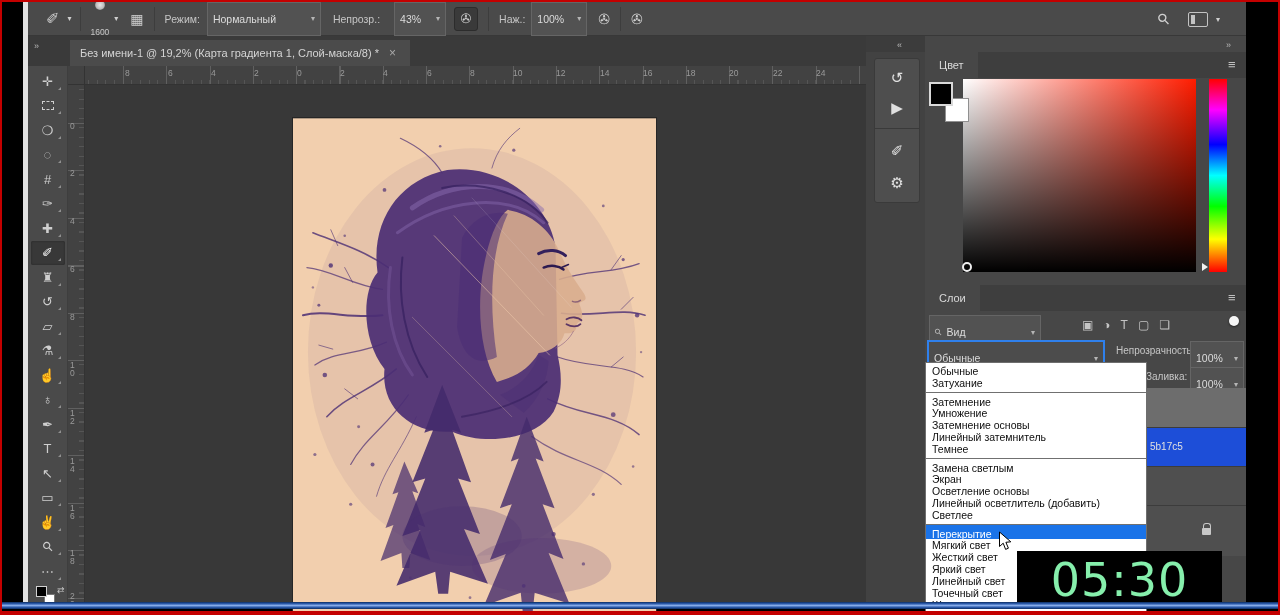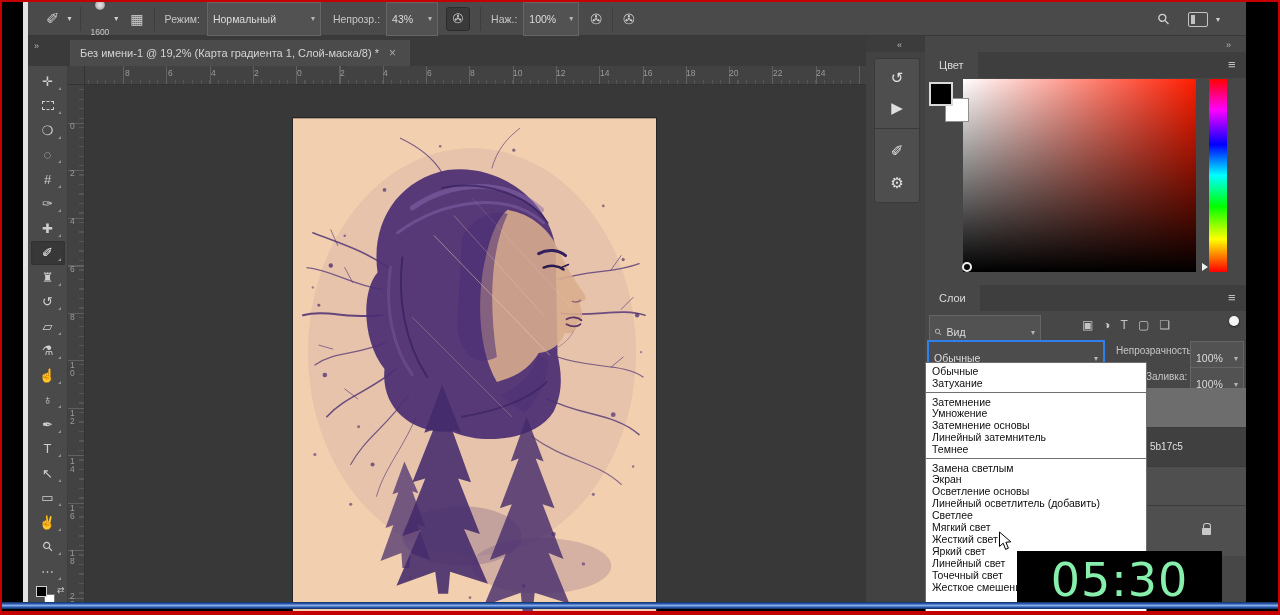--- a/index.html
+++ b/index.html
@@ -138,21 +138,21 @@
   </span>
   <span class="glyph" style="font-size:8px;margin-left:5px;">▾</span>
   <span class="glyph" style="font-size:14px;margin-left:12px;">▦</span>
   <span class="vsep" style="margin:0 10px;"></span>
   <span class="lbl">Режим:</span>
   <span class="sel" style="width:114px;margin-left:7px;">
     <span>Нормальный</span>
       <span class="chev">▾</span>
   </span>
   <span class="lbl" style="margin-left:12px;">Непрозр.:</span>
-  <span class="sel" style="width:52px;margin-left:6px;">
+  <span class="sel" style="width:52px;margin-left:14px;">
     <span>43%</span>
       <span class="chev">▾</span>
   </span>
   <span style="width:24px;height:24px;margin-left:8px;background:#3a3a3a;border:1px solid #2c2c2c;border-radius:3px;display:flex;align-items:center;justify-content:center;">
     <span class="glyph" style="font-size:13px;">✇</span>
   </span>
   <span class="vsep" style="margin:0 10px;"></span>
   <span class="lbl">Наж.:</span>
   <span class="sel" style="width:56px;margin-left:6px;">
     <span>100%</span>
@@ -461,21 +461,21 @@
   <span>100%</span>
   <span class="chev">▾</span>
 </div>
 <span class="abs lbl" style="left:1146px;top:371px;font-size:10px;">Заливка:</span>
 <div class="abs sel" style="left:1190px;top:367px;width:54px;">
   <span>100%</span>
   <span class="chev">▾</span>
 </div>
 
 <div class="abs" style="left:1147px;top:388px;width:99px;height:39px;background:#6d6d6d;"></div>
-<div class="abs lrow" style="left:1147px;top:427px;width:99px;height:39px;background:#404040;">
+<div class="abs lrow" style="left:1147px;top:427px;width:99px;height:39px;background:#1d4ed8;">
   <span class="lbl" style="position:absolute;left:3px;top:13px;font-size:10px;color:#e0e0e0;">5b17c5</span>
 </div>
 <div class="abs lrow" style="left:1147px;top:466px;width:99px;height:39px;background:#4f4f4f;"></div>
 <div class="abs lrow" style="left:1147px;top:505px;width:99px;height:51px;background:#4f4f4f;">
   <span class="lock" style="position:absolute;left:55px;top:22px;"></span>
 </div>
 
 <div class="abs dd">
 
     <div class="dd-item">Обычные</div>
@@ -495,20 +495,21 @@
     <div class="dd-item sep">Замена светлым</div>
 
     <div class="dd-item">Экран</div>
 
     <div class="dd-item">Осветление основы</div>
 
     <div class="dd-item">Линейный осветлитель (добавить)</div>
 
     <div class="dd-item">Светлее</div>
 
+    <div class="dd-item sep selected">Перекрытие</div>
 
     <div class="dd-item">Мягкий свет</div>
 
     <div class="dd-item">Жесткий свет</div>
 
     <div class="dd-item">Яркий свет</div>
 
     <div class="dd-item">Линейный свет</div>
 
     <div class="dd-item">Точечный свет</div>

